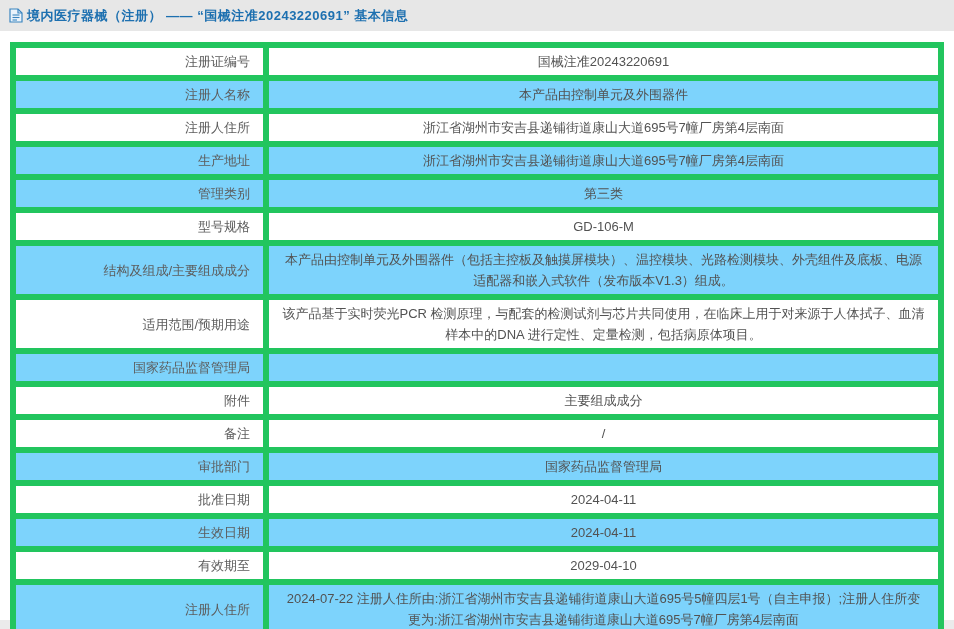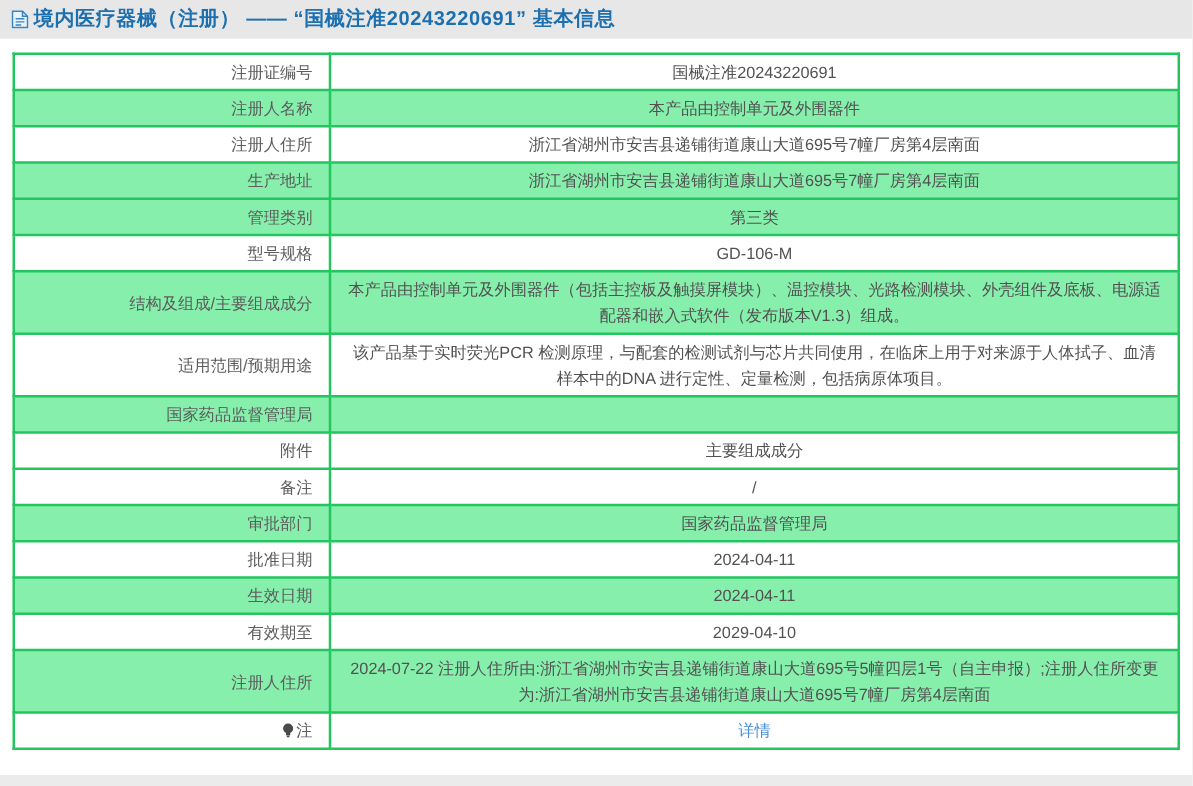--- a/index.html
+++ b/index.html
@@ -20,55 +20,55 @@
     padding-left: 9px;
   }
   .top-strip .doc-icon {
     width: 14px;
     height: 15px;
     margin-right: 4px;
     flex: 0 0 auto;
   }
   .page-title {
     color: #1d70b0;
-    font-size: 16px;
+    font-size: 13px;
     font-weight: bold;
     letter-spacing: 0.5px;
     white-space: nowrap;
   }
   .content {
     background: #ffffff;
     height: 589px;
     padding: 11px 10px 0 10px;
   }
   table.reg-table {
     width: 934px;
     border-collapse: collapse;
     table-layout: fixed;
     font-size: 13px;
     color: #555555;
   }
   table.reg-table td {
-    border: 2px solid #22c55e;
+    border: 6px solid #22c55e;
     padding: 3px 13px;
     line-height: 21px;
     vertical-align: middle;
     word-break: break-all;
   }
   td.label-cell {
     width: 253px;
     text-align: right;
     color: #5c5c5c;
   }
   td.value-cell {
     text-align: center;
     color: #525252;
   }
   tr.row-single td { height: 27px; }
-  tr.alt { background: #86efac; }
+  tr.alt { background: #7dd3fc; }
   a.details-link {
     color: #4a90d9;
     text-decoration: none;
     cursor: pointer;
   }
   .bulb-icon {
     display: inline-block;
     width: 11px;
     height: 13px;
     vertical-align: -2px;

